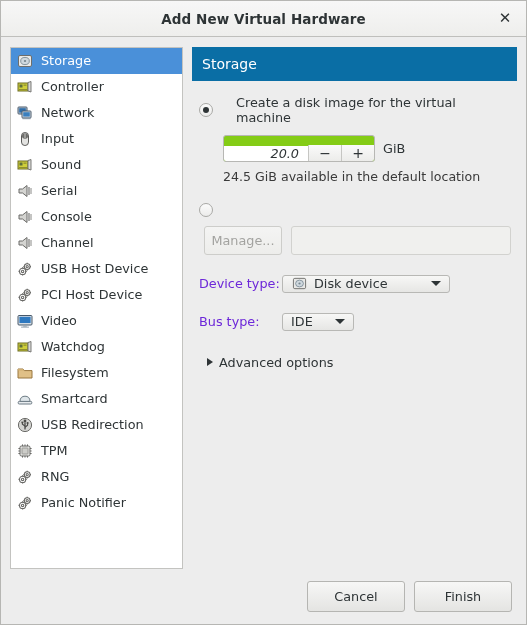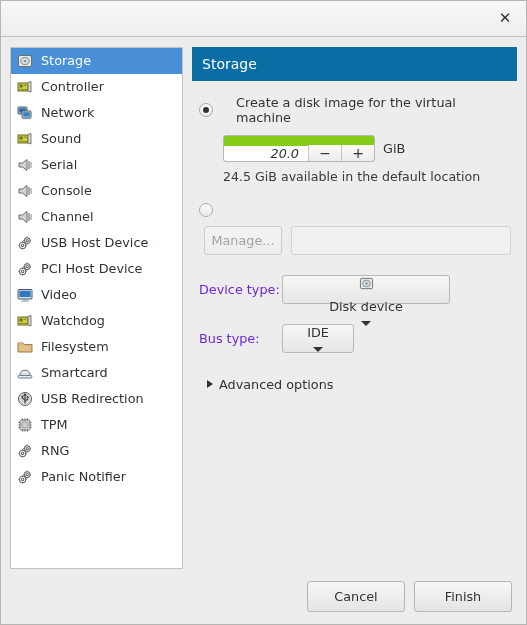--- a/index.html
+++ b/index.html
@@ -212,32 +212,31 @@
     margin: 20px 0 0 0;
     gap: 0;
   }
   .field-label {
     width: 83px;
     flex: 0 0 83px;
     font-size: 12.8px;
     color: #6d28d9;
   }
   .combo {
-    height: 29px;
+    height: 18px;
     border: 1px solid #b8b8b5;
     border-radius: 3px;
     background: linear-gradient(to bottom, #f7f7f6, #e6e6e4);
     display: flex;
     align-items: center;
     padding: 0 8px;
     gap: 7px;
     cursor: pointer;
     font-size: 12.8px;
     color: #2e3436;
-    flex-direction: column;
   }
   .combo-device { width: 168px; }
   .combo-bus { width: 72px; }
   .combo-text { flex: 1 1 auto; white-space: nowrap; }
   .caret {
     width: 0; height: 0;
     border-left: 5px solid transparent;
     border-right: 5px solid transparent;
     border-top: 5px solid #2e3436;
     flex: 0 0 10px;
@@ -280,20 +279,21 @@
     display: flex; align-items: center; justify-content: center;
     cursor: pointer;
   }
 </style>
 </head>
 <body>
 
 <div class="window">
 
   <div class="titlebar">
+    <div class="titlebar-title">Add New Virtual Hardware</div>
     <div class="close-btn">✕</div>
   </div>
 
   <div class="body">
 
     <div class="sidebar" id="sidebar">
         <div class="side-item selected">
           <span class="side-icon">
             <svg width="16" height="16" viewBox="0 0 16 16">
               <rect x="1.5" y="2.5" width="13" height="11" rx="1.5" fill="#eaeae8" stroke="#6e6e6b" stroke-width="1"></rect>
@@ -319,20 +319,30 @@
           <span class="side-icon">
             <svg width="16" height="16" viewBox="0 0 16 16">
               <rect x="1" y="2" width="9" height="7" rx="0.8" fill="#b9c7d6" stroke="#4b5b6b" stroke-width="1"></rect>
               <rect x="2.2" y="3.2" width="6.6" height="4.4" fill="#2f6da8"></rect>
               <rect x="5" y="6" width="9" height="7" rx="0.8" fill="#d3dde6" stroke="#4b5b6b" stroke-width="1"></rect>
               <rect x="6.2" y="7.2" width="6.6" height="4.4" fill="#3a7fbe"></rect>
               <rect x="5.5" y="13" width="8" height="1.2" fill="#8a9aa8"></rect>
             </svg>
           </span>
           <span class="side-label">Network</span>
+        </div>
+        <div class="side-item">
+          <span class="side-icon">
+            <svg width="16" height="16" viewBox="0 0 16 16">
+              <rect x="4.5" y="1.5" width="7" height="13" rx="3.4" fill="#e3e3e1" stroke="#5a5a58" stroke-width="1"></rect>
+              <rect x="5" y="2.2" width="6" height="5.6" rx="2.8" fill="#6d6d6a"></rect>
+              <line x1="8" y1="2.6" x2="8" y2="7" stroke="#e3e3e1" stroke-width="0.8"></line>
+            </svg>
+          </span>
+          <span class="side-label">Input</span>
         </div>
         <div class="side-item">
           <span class="side-icon">
             <svg width="16" height="16" viewBox="0 0 16 16">
               <rect x="1" y="4" width="10" height="8" fill="#cfcf3a" stroke="#6d6d23" stroke-width="1"></rect>
               <rect x="2.5" y="5.5" width="3" height="3" fill="#5f6f3a"></rect>
               <rect x="6.5" y="5.5" width="3" height="1.3" fill="#8f8f30"></rect>
               <rect x="2" y="10" width="8" height="1.2" fill="#8f8f30"></rect>
               <path d="M11 3.5 L14 2.5 L14 13 L11 12 Z" fill="#d9d9d6" stroke="#6e6e6b" stroke-width="0.9"></path>
             </svg>

